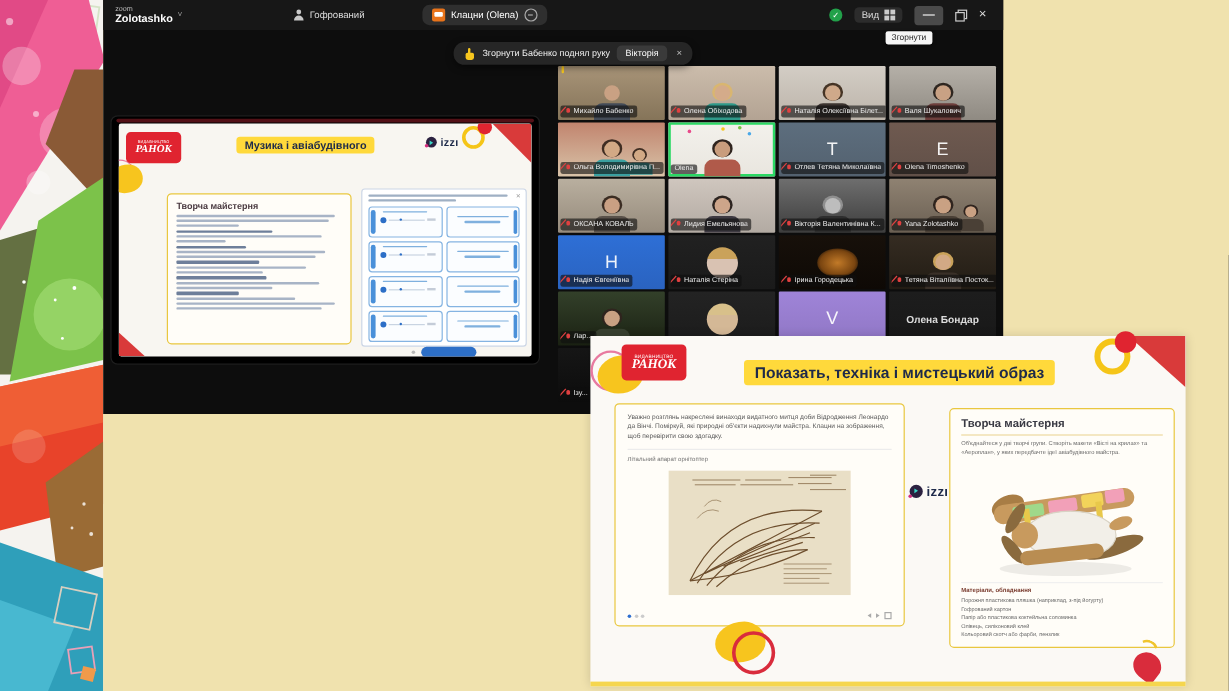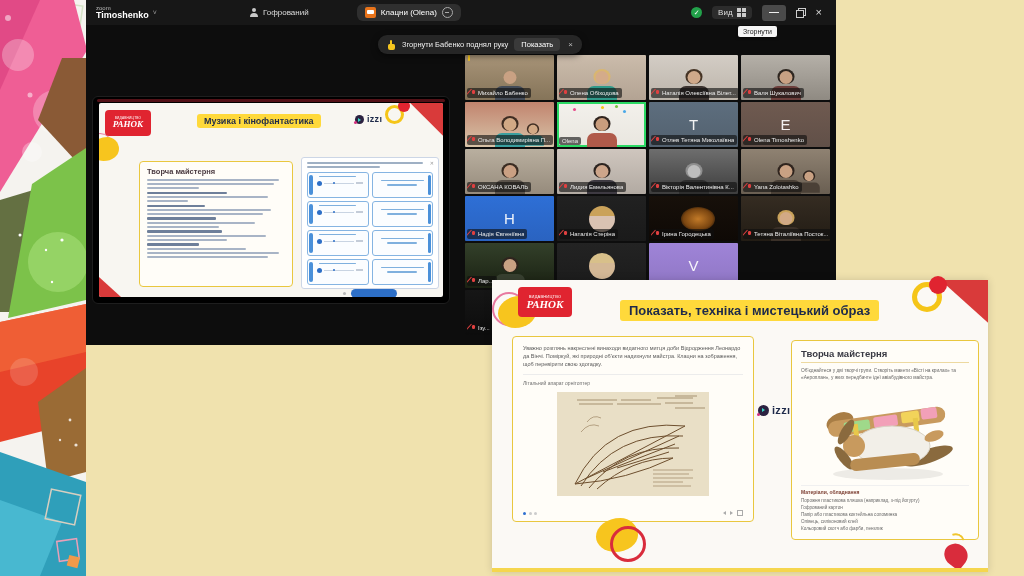--- a/index.html
+++ b/index.html
@@ -59,21 +59,21 @@
   #monitor{left:6px;top:96px;width:356px;height:206px;background:#000;border-radius:6px;border:1px solid #1e1e1e;}
   #monitor .red-strip{position:absolute;left:4px;right:4px;top:2px;height:3px;background:#531016;border-radius:2px;}
   #slide1{position:absolute;left:6px;top:6px;width:344px;height:194px;background:#f8f6f1;border-radius:2px;overflow:hidden;}
   .ranok-logo{background:#e02430;border-radius:4px;color:#fff;display:flex;flex-direction:column;
               align-items:center;justify-content:center;line-height:1;}
   .ranok-top{font-size:3.2px;letter-spacing:.2px;}
   .ranok-name{font-size:9px;font-weight:bold;font-style:italic;font-family:Liberation Serif, serif;}
   #slide2 .ranok-top{font-size:4px;}
   #slide2 .ranok-name{font-size:11px;}
   .title-pill{background:#ffd93b;border-radius:3px;color:#1e2a4a;font-weight:bold;white-space:nowrap;}
-  .izzi{display:flex;align-items:flex-end;gap:3px;}
+  .izzi{display:flex;align-items:flex-start;gap:3px;}
   .izzi-circle{position:relative;border-radius:50%;background:#2b2140;}
   .izzi-circle::after{content:"";position:absolute;left:35%;top:28%;width:0;height:0;
        border-left:3px solid #3ad6c6;border-top:2.2px solid transparent;border-bottom:2.2px solid transparent;}
   .izzi-circle::before{content:"";position:absolute;left:-1px;bottom:0;width:3px;height:3px;border-radius:50%;background:#d12d7c;}
   .izzi-text{font-weight:bold;color:#1e2a4a;letter-spacing:.3px;}
   .yellow-blob{background:#f7c51e;border-radius:58% 42% 55% 45%/55% 50% 50% 45%;}
   .pink-ring{border:1.5px solid #e87aa0;border-radius:50%;}
   .wedge-tr{clip-path:polygon(100% 0,18% 0,100% 82%);background:#d93a3a;}
   .wedge-bl{clip-path:polygon(0 0,0 100%,100% 100%);background:#d93a3a;}
   .ycircle{border-radius:50%;border:3px solid #f5c518;}
@@ -190,21 +190,21 @@
       <rect x="68" y="556" width="11" height="11" fill="#f09a4a" transform="rotate(14 73 561)"></rect>
     </svg>
   </div>
 
   <div id="zoom-window" class="abs">
 
     <div id="tabbar">
       <div id="brand">
         <div class="b-col">
           <span class="brand-small">zoom</span>
-          <span class="brand-big">Timoshenko</span>
+          <span class="brand-big">Zolotashko</span>
         </div>
         <span class="chev">˅</span>
       </div>
       <div id="tab-conference">
         <span class="people-icon"></span>
         <span>Гофрований</span>
       </div>
       <div id="tab-screen">
         <span class="screen-icon"></span>
         <span>Клацни (Olena)</span>
@@ -222,38 +222,38 @@
         <span class="restore-btn"></span>
         <span class="close-btn">×</span>
       </div>
     </div>
 
     <div id="tooltip" class="abs">Згорнути</div>
 
     <div id="notification" class="abs">
       <span class="hand"></span>
       <span class="n-text">Згорнути Бабенко поднял руку</span>
-      <span class="n-btn">Показать</span>
+      <span class="n-btn">Вікторія</span>
       <span class="n-close">×</span>
     </div>
 
     <div id="monitor" class="abs">
       <div class="red-strip"></div>
       <div id="slide1">
         <div class="abs wedge-tr" style="right:0;top:0;width:40px;height:40px;"></div>
         <div class="abs ycircle" style="left:286px;top:2px;width:13px;height:13px;"></div>
         <div class="abs reddot" style="left:299px;top:-3px;width:12px;height:12px;"></div>
         <div class="abs pink-ring" style="left:-12px;top:30px;width:24px;height:24px;"></div>
         <div class="abs yellow-blob" style="left:-8px;top:34px;width:28px;height:24px;"></div>
         <div class="abs wedge-bl" style="left:0;bottom:0;width:22px;height:20px;"></div>
         <div class="abs ranok-logo" style="left:6px;top:7px;width:46px;height:26px;">
           <span class="ranok-top">ВИДАВНИЦТВО</span>
           <span class="ranok-name">РАНОК</span>
         </div>
-        <div class="abs title-pill" style="left:98px;top:11px;padding:2px 7px;font-size:9px;">Музика і кінофантастика</div>
+        <div class="abs title-pill" style="left:98px;top:11px;padding:2px 7px;font-size:9px;">Музика і авіабудівного</div>
         <div class="abs izzi" style="left:256px;top:11px;">
           <span class="izzi-circle" style="width:9px;height:9px;"></span>
           <span class="izzi-text" style="font-size:9px;">izzı</span>
         </div>
         <div id="s1-box" class="abs wbox">
           <div class="w-title">Творча майстерня</div>
           <div id="s1-skeleton">
               <div class="sk" style="width: 96%;"></div>
               <div class="sk" style="width: 92%;"></div>
               <div class="sk" style="width: 38%;"></div>
@@ -528,20 +528,23 @@
           <div class="tlabel">
             <span class="mic"></span>
             <span class="nm">Лар...</span>
           </div>
         </div>
         <div class="tile" style="left: 92px; top: 188px; background: linear-gradient(rgb(35, 35, 35), rgb(27, 27, 27));">
           <div class="pcircle" style="background: linear-gradient(rgb(216, 192, 138) 0%, rgb(216, 192, 138) 38%, rgb(212, 184, 150) 38%);"></div>
         </div>
         <div class="tile" style="left: 184px; top: 188px; background: linear-gradient(rgb(159, 132, 216), rgb(143, 118, 196));">
           <span class="letter">V</span>
+        </div>
+        <div class="tile" style="left: 276px; top: 188px; background: linear-gradient(rgb(29, 29, 29), rgb(24, 24, 24));">
+          <div class="center-name">Олена Бондар</div>
         </div>
         <div class="tile" style="left: 0px; top: 235px; background: linear-gradient(rgb(22, 22, 22), rgb(12, 12, 12));">
           <div class="person">
             <i class="p-hair" style="background: rgb(58, 46, 36);"></i>
             <i class="p-head" style="background: rgb(106, 90, 74);"></i>
             <i class="p-body" style="background: rgb(38, 32, 26);"></i>
           </div>
           <div class="tlabel">
             <span class="mic"></span>
             <span class="nm">Ізу...</span>

